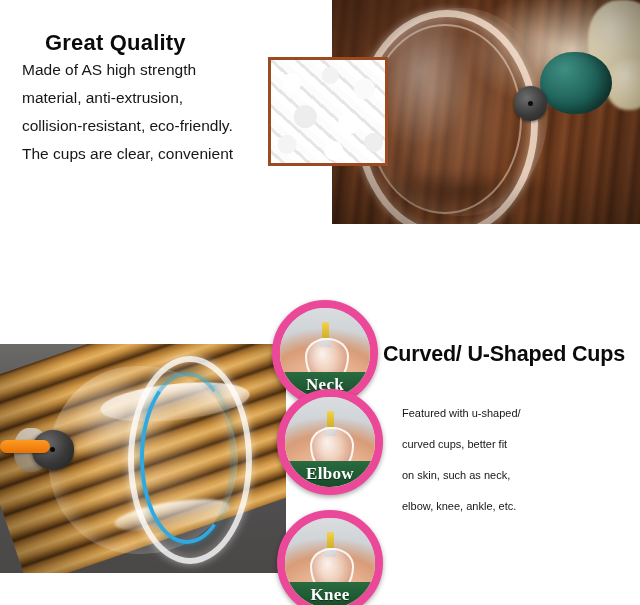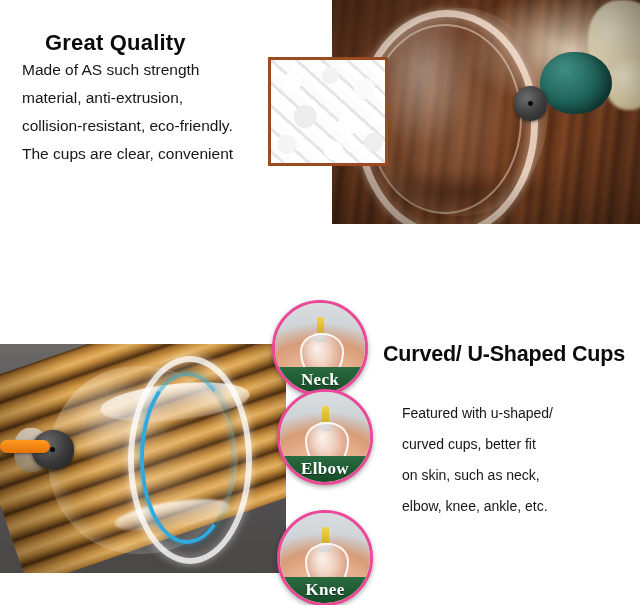--- a/index.html
+++ b/index.html
@@ -105,21 +105,21 @@
   #bl-valvebase{position:absolute;left:14px;top:84px;width:34px;height:44px;border-radius:44%;
     background:linear-gradient(180deg,rgba(220,220,220,.75),rgba(120,120,120,.55));}
   #bl-tube{position:absolute;left:0px;top:96px;width:50px;height:13px;border-radius:7px;
     background:linear-gradient(180deg,#ff9a21,#e87306);box-shadow:0 1px 2px rgba(0,0,0,.35);}
   #bl-gloss{position:absolute;left:66px;top:136px;width:116px;height:26px;border-radius:50%;
     background:linear-gradient(180deg,rgba(255,255,255,.80),rgba(255,255,255,.15));
     transform:rotate(-9deg);filter:blur(.8px);}
 
   
   .badge{position:absolute;width:90px;height:90px;border-radius:50%;overflow:hidden;
-    border:3px solid #ec4899;box-shadow:0 2px 5px rgba(0,0,0,.35);background:#cfd2d4;}
+    border:8px solid #ec4899;box-shadow:0 2px 5px rgba(0,0,0,.35);background:#cfd2d4;}
   .badge .skin{position:absolute;inset:0;
     background:radial-gradient(ellipse at 50% 78%, #f0c3a6 0%, #e3ad८c 0%, #dda headers 0%);}
   .badge .skin{background:
       radial-gradient(ellipse 95% 70% at 50% 92%, #f3c9ab 0%, #e6b08e 48%, #d89c78 72%, rgba(216,156,120,0) 100%),
       linear-gradient(180deg,#d9dde0 0%,#c9ced2 45%,#e9cdb4 72%,#edc0a0 100%);}
   .badge .cupmini{position:absolute;left:50%;top:30px;width:40px;height:44px;margin-left:-20px;
     border-radius:48% 48% 50% 50%/38% 38% 62% 62%;
     background:radial-gradient(ellipse at 38% 30%, rgba(255,255,255,.85) 0%, rgba(255,255,255,.28) 55%, rgba(226,170,150,.45) 100%);
     border:2px solid rgba(255,255,255,.85);box-shadow:inset 0 -6px 12px rgba(190,110,90,.45);}
   .badge .nozzle{position:absolute;left:50%;top:14px;width:7px;height:20px;margin-left:-3px;
@@ -135,21 +135,21 @@
   #badge-elbow{left:277px;top:389px;}
   #badge-knee{left:277px;top:510px;}
 
   
   .h1{position:absolute;font-weight:700;color:#0b0b0b;}
   #h-quality{left:45px;top:12px;font-size:22px;letter-spacing:.2px;margin-top:18px;}
   #h-curved{left:383px;top:342px;font-size:21.5px;letter-spacing:-.2px;white-space:nowrap;}
 
   .body{position:absolute;color:#161616;}
   #p-quality{left:22px;top:56px;width:260px;font-size:15.5px;line-height:28px;}
-  #p-curved{left:402px;top:398px;width:235px;font-size:14px;line-height:31px;}
+  #p-curved{left:402px;top:398px;width:235px;font-size:11px;line-height:31px;}
   .body div{white-space:nowrap;}
 </style>
 </head>
 <body>
 
 <div class="stage">
 
   <div class="photo" id="top-photo">
     <div id="top-shadow"></div>
     <div id="top-cream"></div>
@@ -164,21 +164,21 @@
       </div>
     <div class="vign"></div>
   </div>
 
   <div class="photo" id="inset">
     <div class="gran"></div>
   </div>
 
   <div class="h1" id="h-quality">Great Quality</div>
   <div class="body" id="p-quality">
-    <div>Made of AS such strength</div>
+    <div>Made of AS high strength</div>
     <div>material, anti-extrusion,</div>
     <div>collision-resistant, eco-friendly.</div>
     <div>The cups are clear, convenient</div>
   </div>
 
   <div class="photo" id="bl-photo">
     <div id="bl-mat">
         <div class="band"></div>
       </div>
     <div id="bl-cup">

